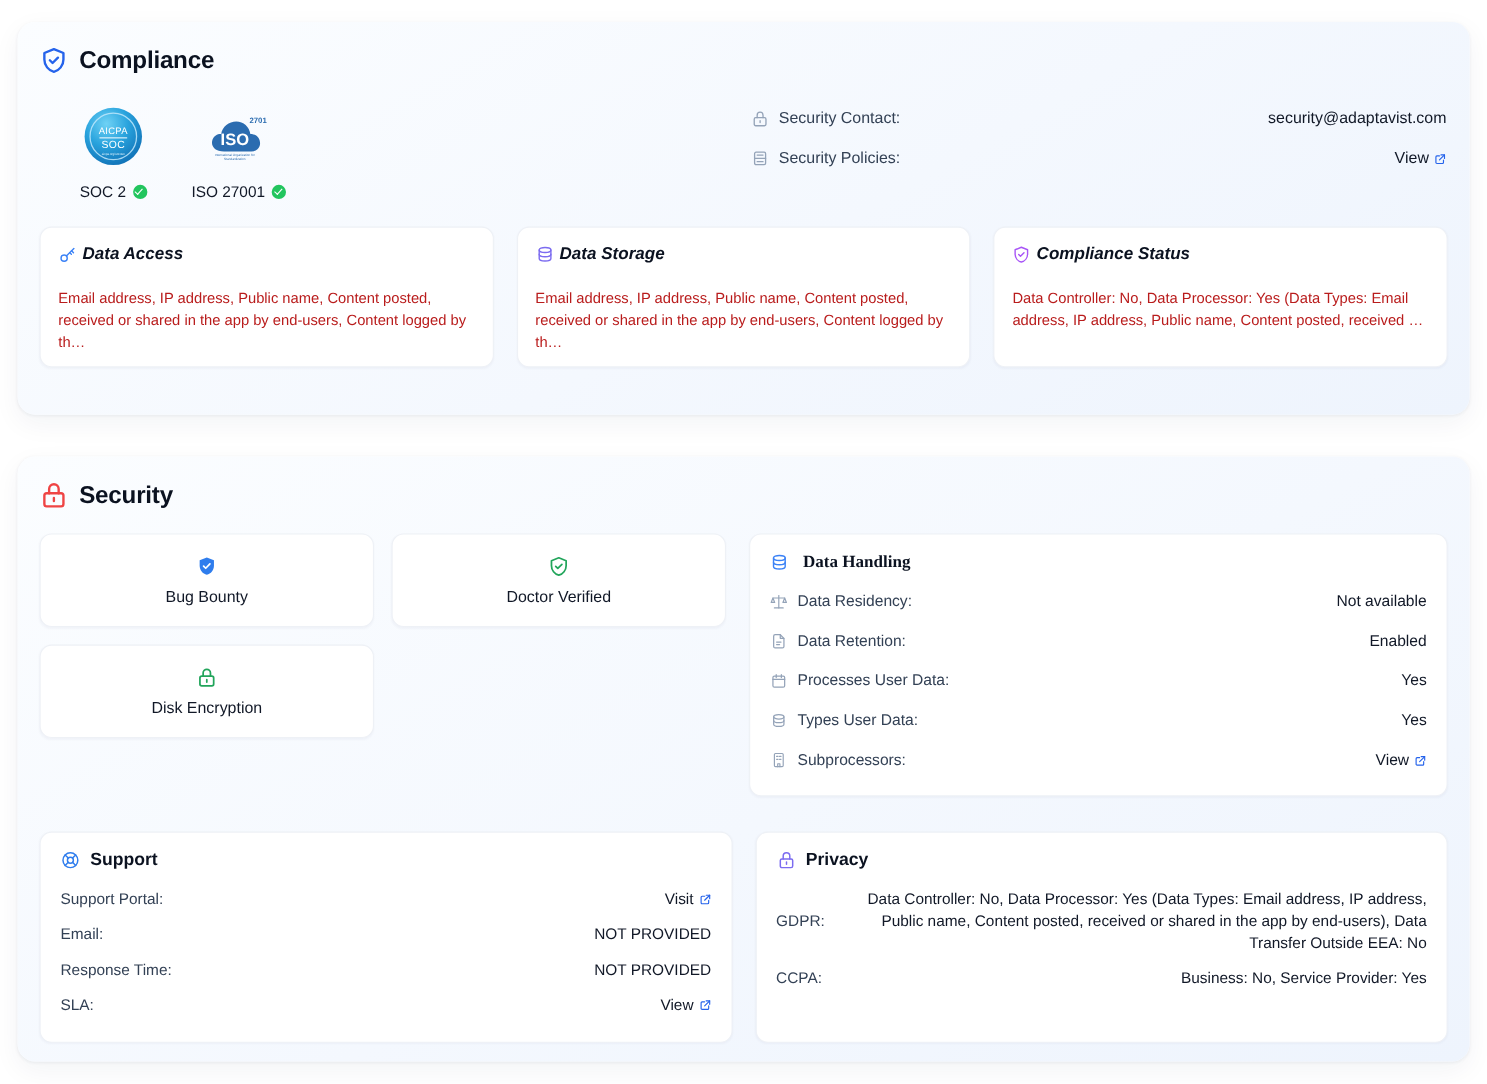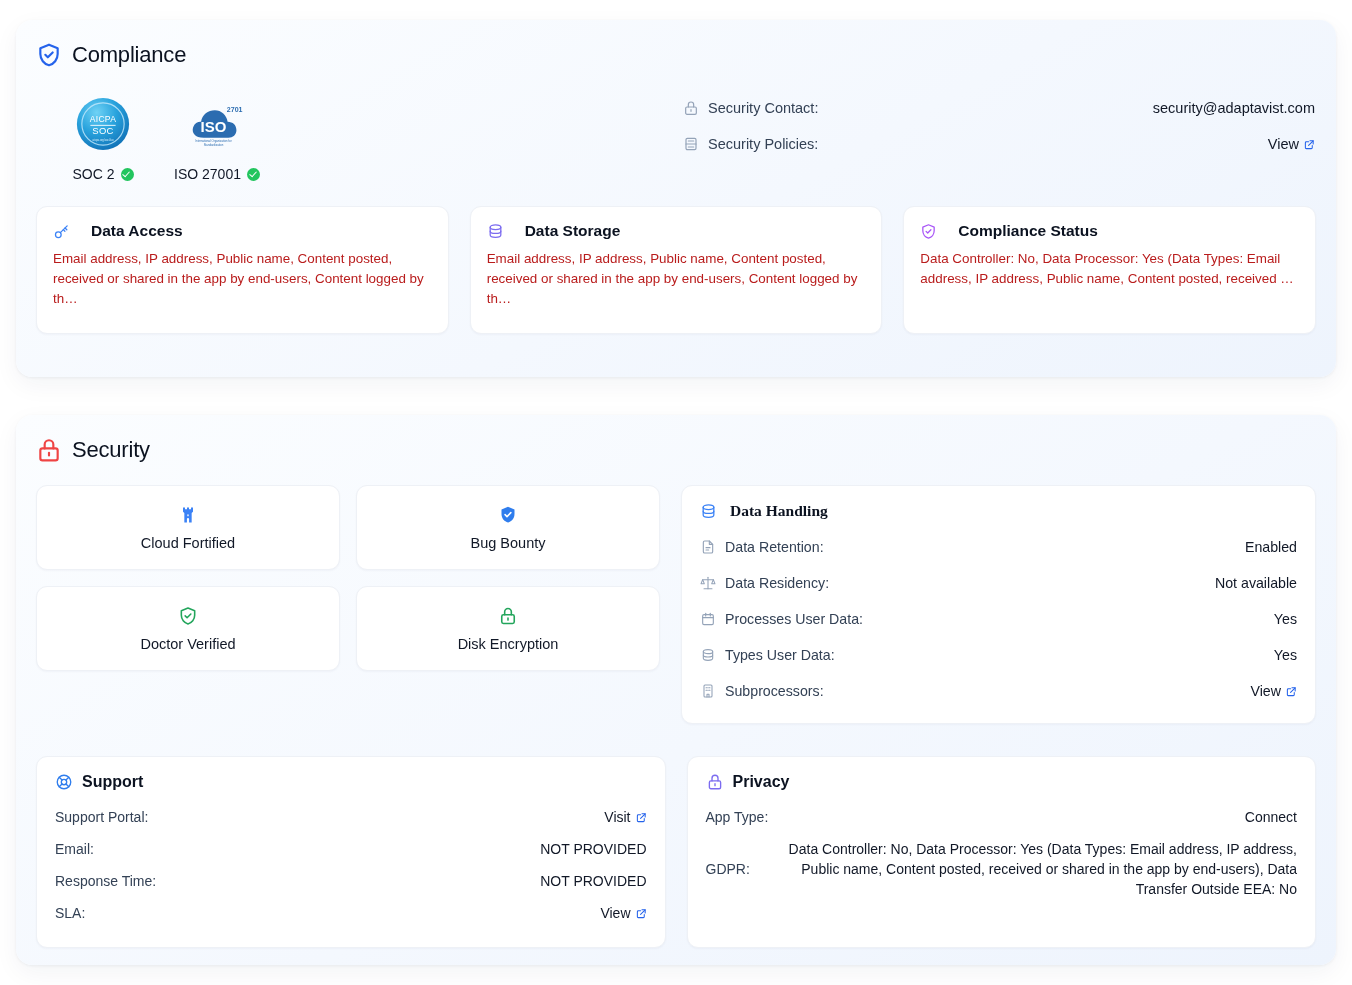--- a/index.html
+++ b/index.html
@@ -37,21 +37,21 @@
   
   .section-head {
     display: flex;
     align-items: center;
     gap: 10px;
     margin-bottom: 22px;
   }
   .section-head .sec-icon { display: block; width: 26px; height: 26px; }
   .section-title {
     font-size: 22px;
-    font-weight: normal;
+    font-weight: bold;
     color: #0b1220;
     letter-spacing: -0.2px;
   }
 
   
   .comp-top {
     display: flex;
     align-items: flex-start;
   }
   .badges {
@@ -127,22 +127,23 @@
     background: #ffffff;
     border: 1px solid #eef1f6;
     border-radius: 11px;
     padding: 15px 16px 16px 16px;
     height: 128px;
     box-shadow: 0 1px 2px rgba(16,36,74,0.035);
   }
   .ccard-head {
     display: flex;
     align-items: center;
-    gap: 21px;
-    margin-bottom: 9px;
+    gap: 5px;
+    margin-bottom: 21px;
+    font-style: italic;
   }
   .ccard-head .cc-icon { width: 17px; height: 17px; display: block; }
   .ccard-title {
     font-size: 15.5px;
     font-weight: bold;
     color: #0b1220;
   }
   .ccard-body {
     font-size: 13.4px;
     line-height: 20px;
@@ -411,29 +412,20 @@
           <path d="M12 14.5v2.5"></path>
         </svg>
       </span>
       <span class="section-title">Security</span>
     </div>
 
     <div class="sec-grid">
 
       <div class="feature-grid">
 
-        <div class="feature">
-          <span class="f-icon">
-            <svg viewBox="0 0 24 24" width="20" height="20" fill="#3b82f6">
-              <path d="M6 3h2.4v2h2.4V3h2.4v2h2.4V3H18v5.2l-1.6 1.4V21h-3.1v-4.2a1.3 1.3 0 0 0-2.6 0V21H7.6V9.6L6 8.2z"></path>
-              <rect x="11.2" y="11" width="1.6" height="2.6" rx="0.8" fill="#ffffff"></rect>
-            </svg>
-          </span>
-          <span class="feature-label">Cloud Fortified</span>
-        </div>
 
         <div class="feature">
           <span class="f-icon">
             <svg viewBox="0 0 24 24" width="20" height="20">
               <path d="M12 2.2 4.2 5.3v5.6c0 4.9 3.3 9.1 7.8 10.2 4.5-1.1 7.8-5.3 7.8-10.2V5.3L12 2.2z" fill="#2f7ded"></path>
               <path d="M8.5 11.6l2.3 2.3 4.6-4.7" fill="none" stroke="#ffffff" stroke-width="1.9" stroke-linecap="round" stroke-linejoin="round"></path>
             </svg>
           </span>
           <span class="feature-label">Bug Bounty</span>
         </div>
@@ -464,47 +456,47 @@
       <div class="handling">
         <div class="handling-head">
           <span class="h-icon">
             <svg viewBox="0 0 24 24" width="17" height="17" fill="none" stroke="#3b82f6" stroke-width="1.8" stroke-linecap="round" stroke-linejoin="round">
               <ellipse cx="12" cy="6" rx="7.5" ry="3.2"></ellipse>
               <path d="M4.5 6v11c0 1.8 3.4 3.2 7.5 3.2s7.5-1.4 7.5-3.2V6"></path>
               <path d="M4.5 11.5c0 1.8 3.4 3.2 7.5 3.2s7.5-1.4 7.5-3.2"></path>
             </svg>
           </span>
           <span class="handling-title">Data Handling</span>
-        </div>
-
-        <div class="hrow">
-          <span class="hr-icon">
-            <svg viewBox="0 0 24 24" width="16" height="16" fill="none" stroke="#94a3b8" stroke-width="1.7" stroke-linecap="round" stroke-linejoin="round">
-              <path d="M14 3H7a2 2 0 0 0-2 2v14a2 2 0 0 0 2 2h10a2 2 0 0 0 2-2V8z"></path>
-              <path d="M14 3v5h5"></path>
-                <path d="M9 13h6"></path>
-                <path d="M9 16.5h4"></path>
-            </svg>
-          </span>
-          <span class="hr-label">Data Retention:</span>
-          <span class="hr-value">Enabled</span>
         </div>
 
         <div class="hrow">
           <span class="hr-icon">
             <svg viewBox="0 0 24 24" width="16" height="16" fill="none" stroke="#94a3b8" stroke-width="1.6" stroke-linecap="round" stroke-linejoin="round">
               <path d="M12 3.5v17"></path>
                 <path d="M6 20.5h12"></path>
                 <path d="M4 7h16"></path>
               <path d="M4 7 1.6 13h4.8z"></path>
                 <path d="M20 7l-2.4 6h4.8z"></path>
             </svg>
           </span>
           <span class="hr-label">Data Residency:</span>
           <span class="hr-value">Not available</span>
+        </div>
+
+        <div class="hrow">
+          <span class="hr-icon">
+            <svg viewBox="0 0 24 24" width="16" height="16" fill="none" stroke="#94a3b8" stroke-width="1.7" stroke-linecap="round" stroke-linejoin="round">
+              <path d="M14 3H7a2 2 0 0 0-2 2v14a2 2 0 0 0 2 2h10a2 2 0 0 0 2-2V8z"></path>
+              <path d="M14 3v5h5"></path>
+                <path d="M9 13h6"></path>
+                <path d="M9 16.5h4"></path>
+            </svg>
+          </span>
+          <span class="hr-label">Data Retention:</span>
+          <span class="hr-value">Enabled</span>
         </div>
 
         <div class="hrow">
           <span class="hr-icon">
             <svg viewBox="0 0 24 24" width="16" height="16" fill="none" stroke="#94a3b8" stroke-width="1.7" stroke-linecap="round" stroke-linejoin="round">
               <rect x="4" y="5.5" width="16" height="15" rx="2"></rect>
               <path d="M4 10h16"></path>
                 <path d="M8.5 3.5v4"></path>
                 <path d="M15.5 3.5v4"></path>
             </svg>
@@ -607,28 +599,28 @@
           <span class="b-icon">
             <svg viewBox="0 0 24 24" width="18" height="18" fill="none" stroke="#7c6cf0" stroke-width="1.8" stroke-linecap="round" stroke-linejoin="round">
               <rect x="4.5" y="10.5" width="15" height="10.5" rx="2"></rect>
               <path d="M8 10.5V7a4 4 0 0 1 8 0v3.5"></path>
               <path d="M12 14.3v2.6"></path>
             </svg>
           </span>
           <span class="bcard-title">Privacy</span>
         </div>
 
-        <div class="brow">
-          <span class="br-label">App Type:</span>
-          <span class="br-value">Connect</span>
-        </div>
 
         <div class="brow brow-gdpr">
           <span class="br-label">GDPR:</span>
           <span class="br-value gdpr-value">Data Controller: No, Data Processor: Yes (Data Types: Email address, IP address, Public name, Content posted, received or shared in the app by end-users), Data Transfer Outside EEA: No</span>
         </div>
 
+        <div class="brow">
+          <span class="br-label">CCPA:</span>
+          <span class="br-value">Business: No, Service Provider: Yes</span>
+        </div>
       </div>
 
     </div>
   </section>
 
 </div>
 
 </body></html>

